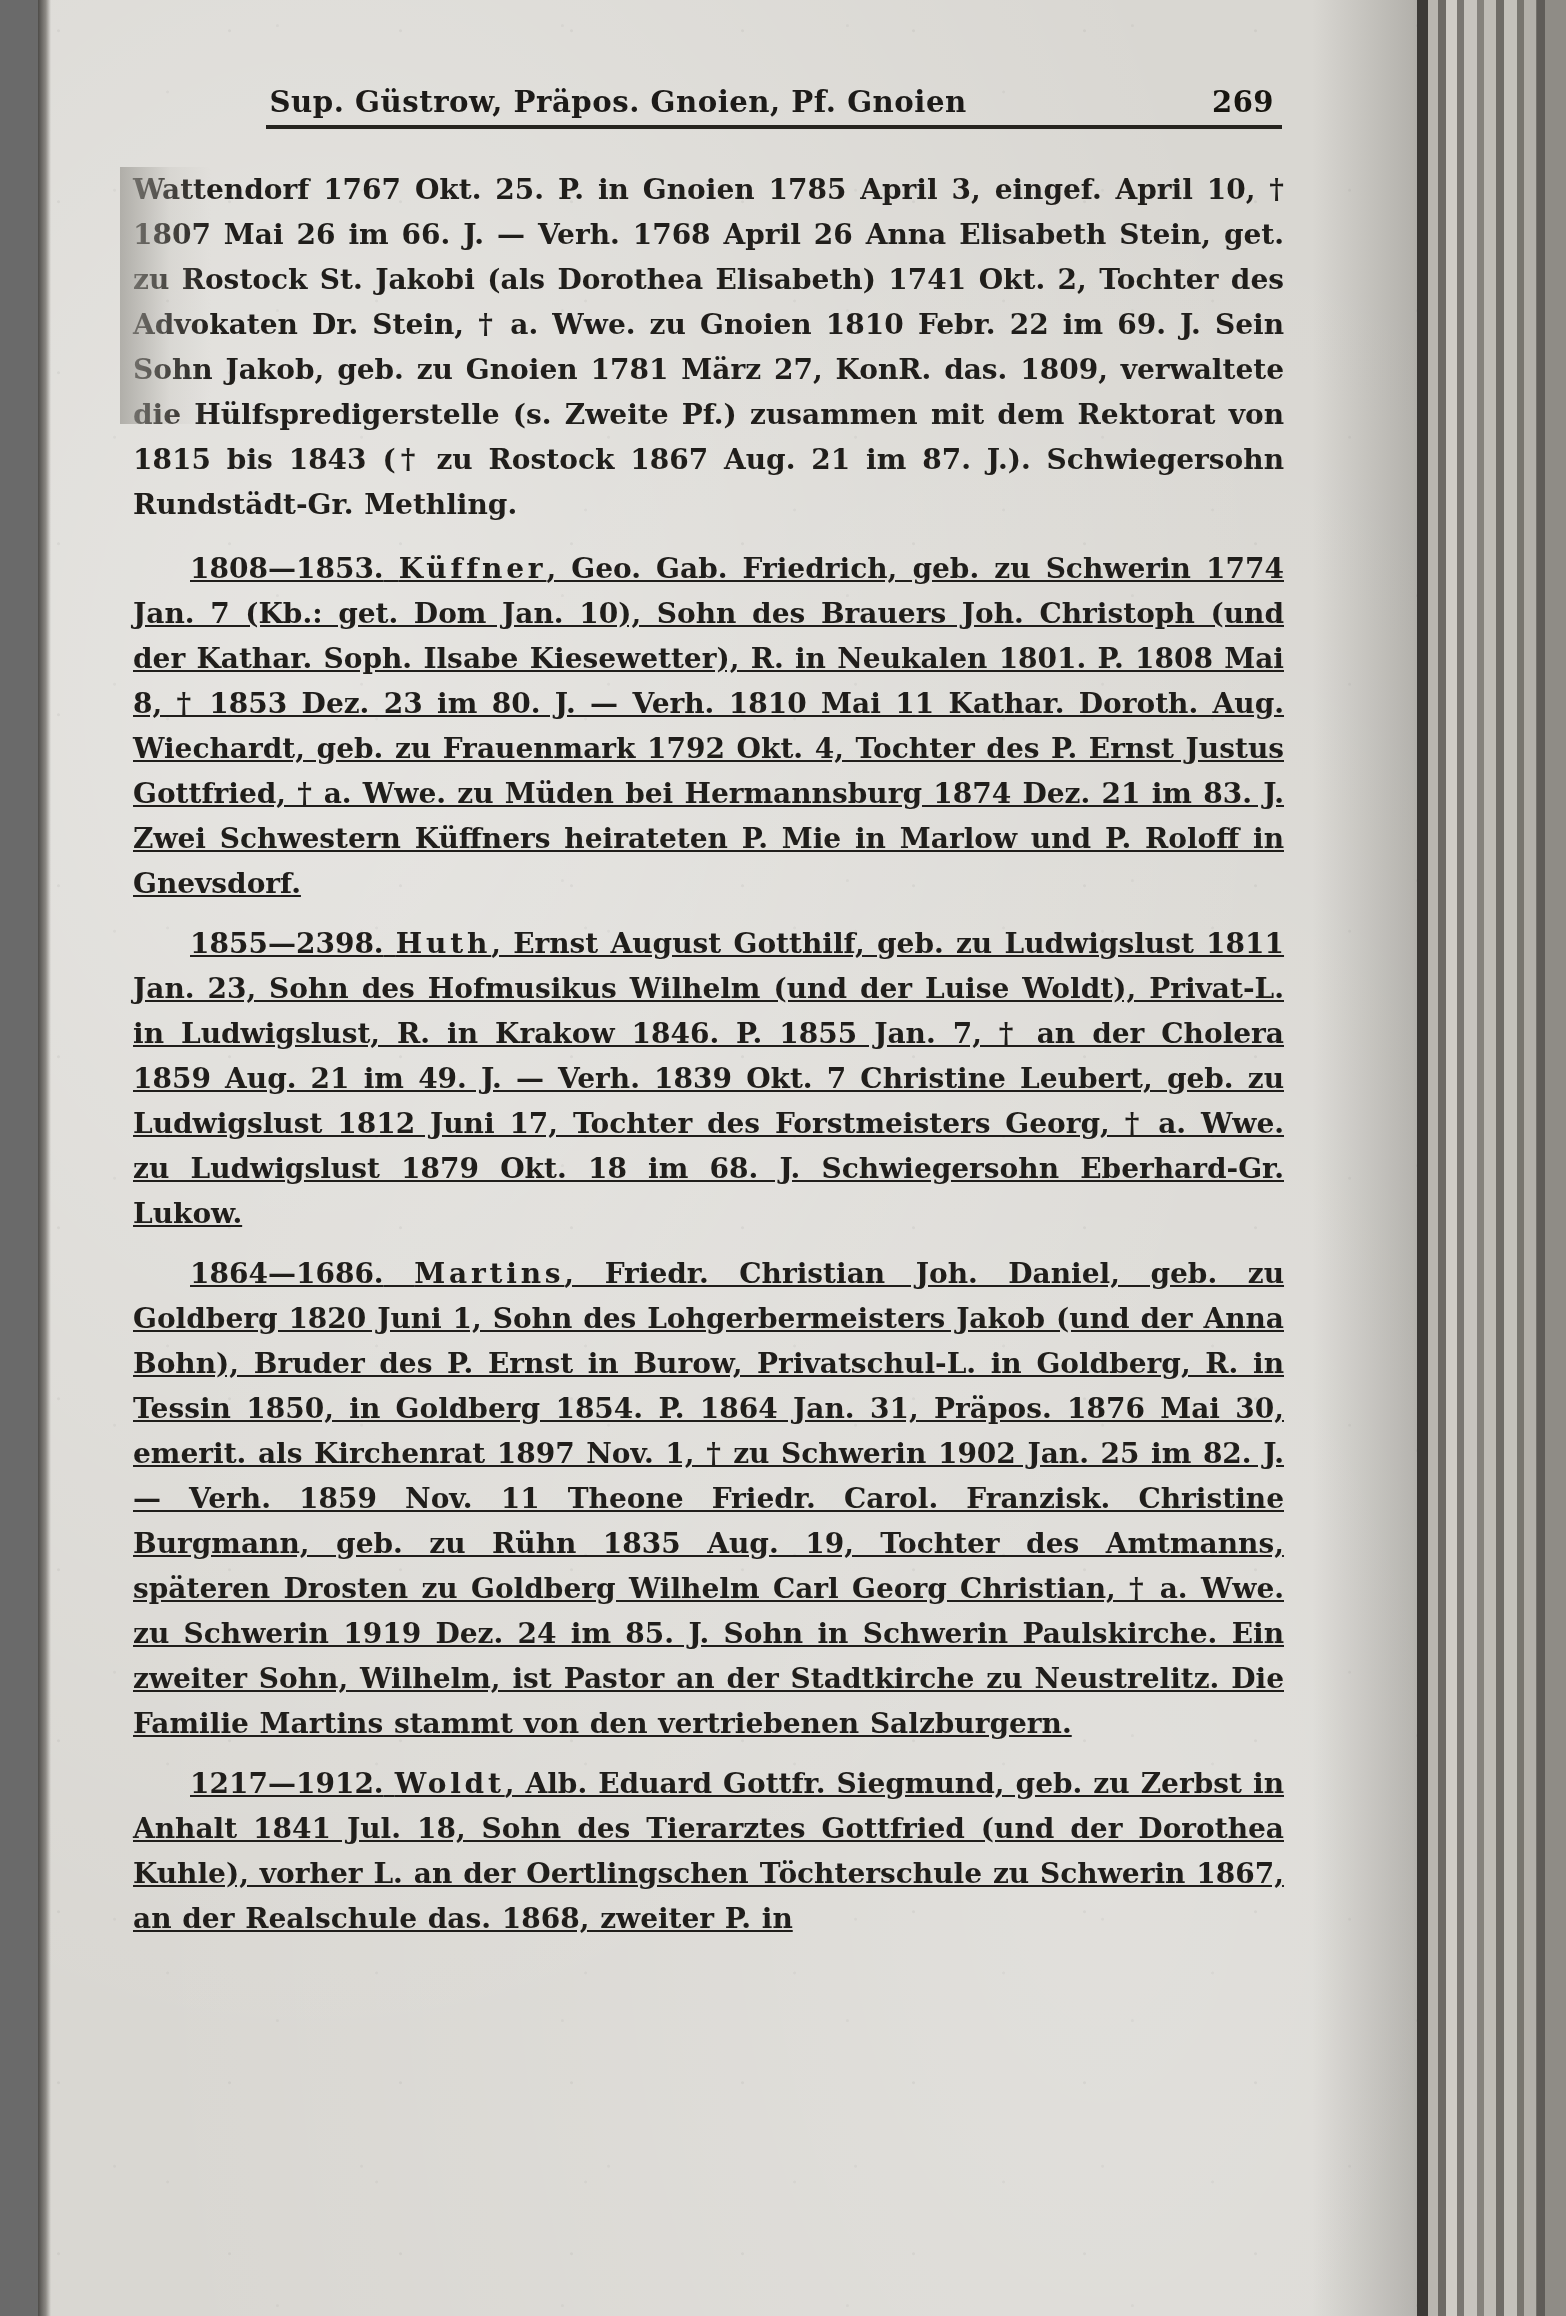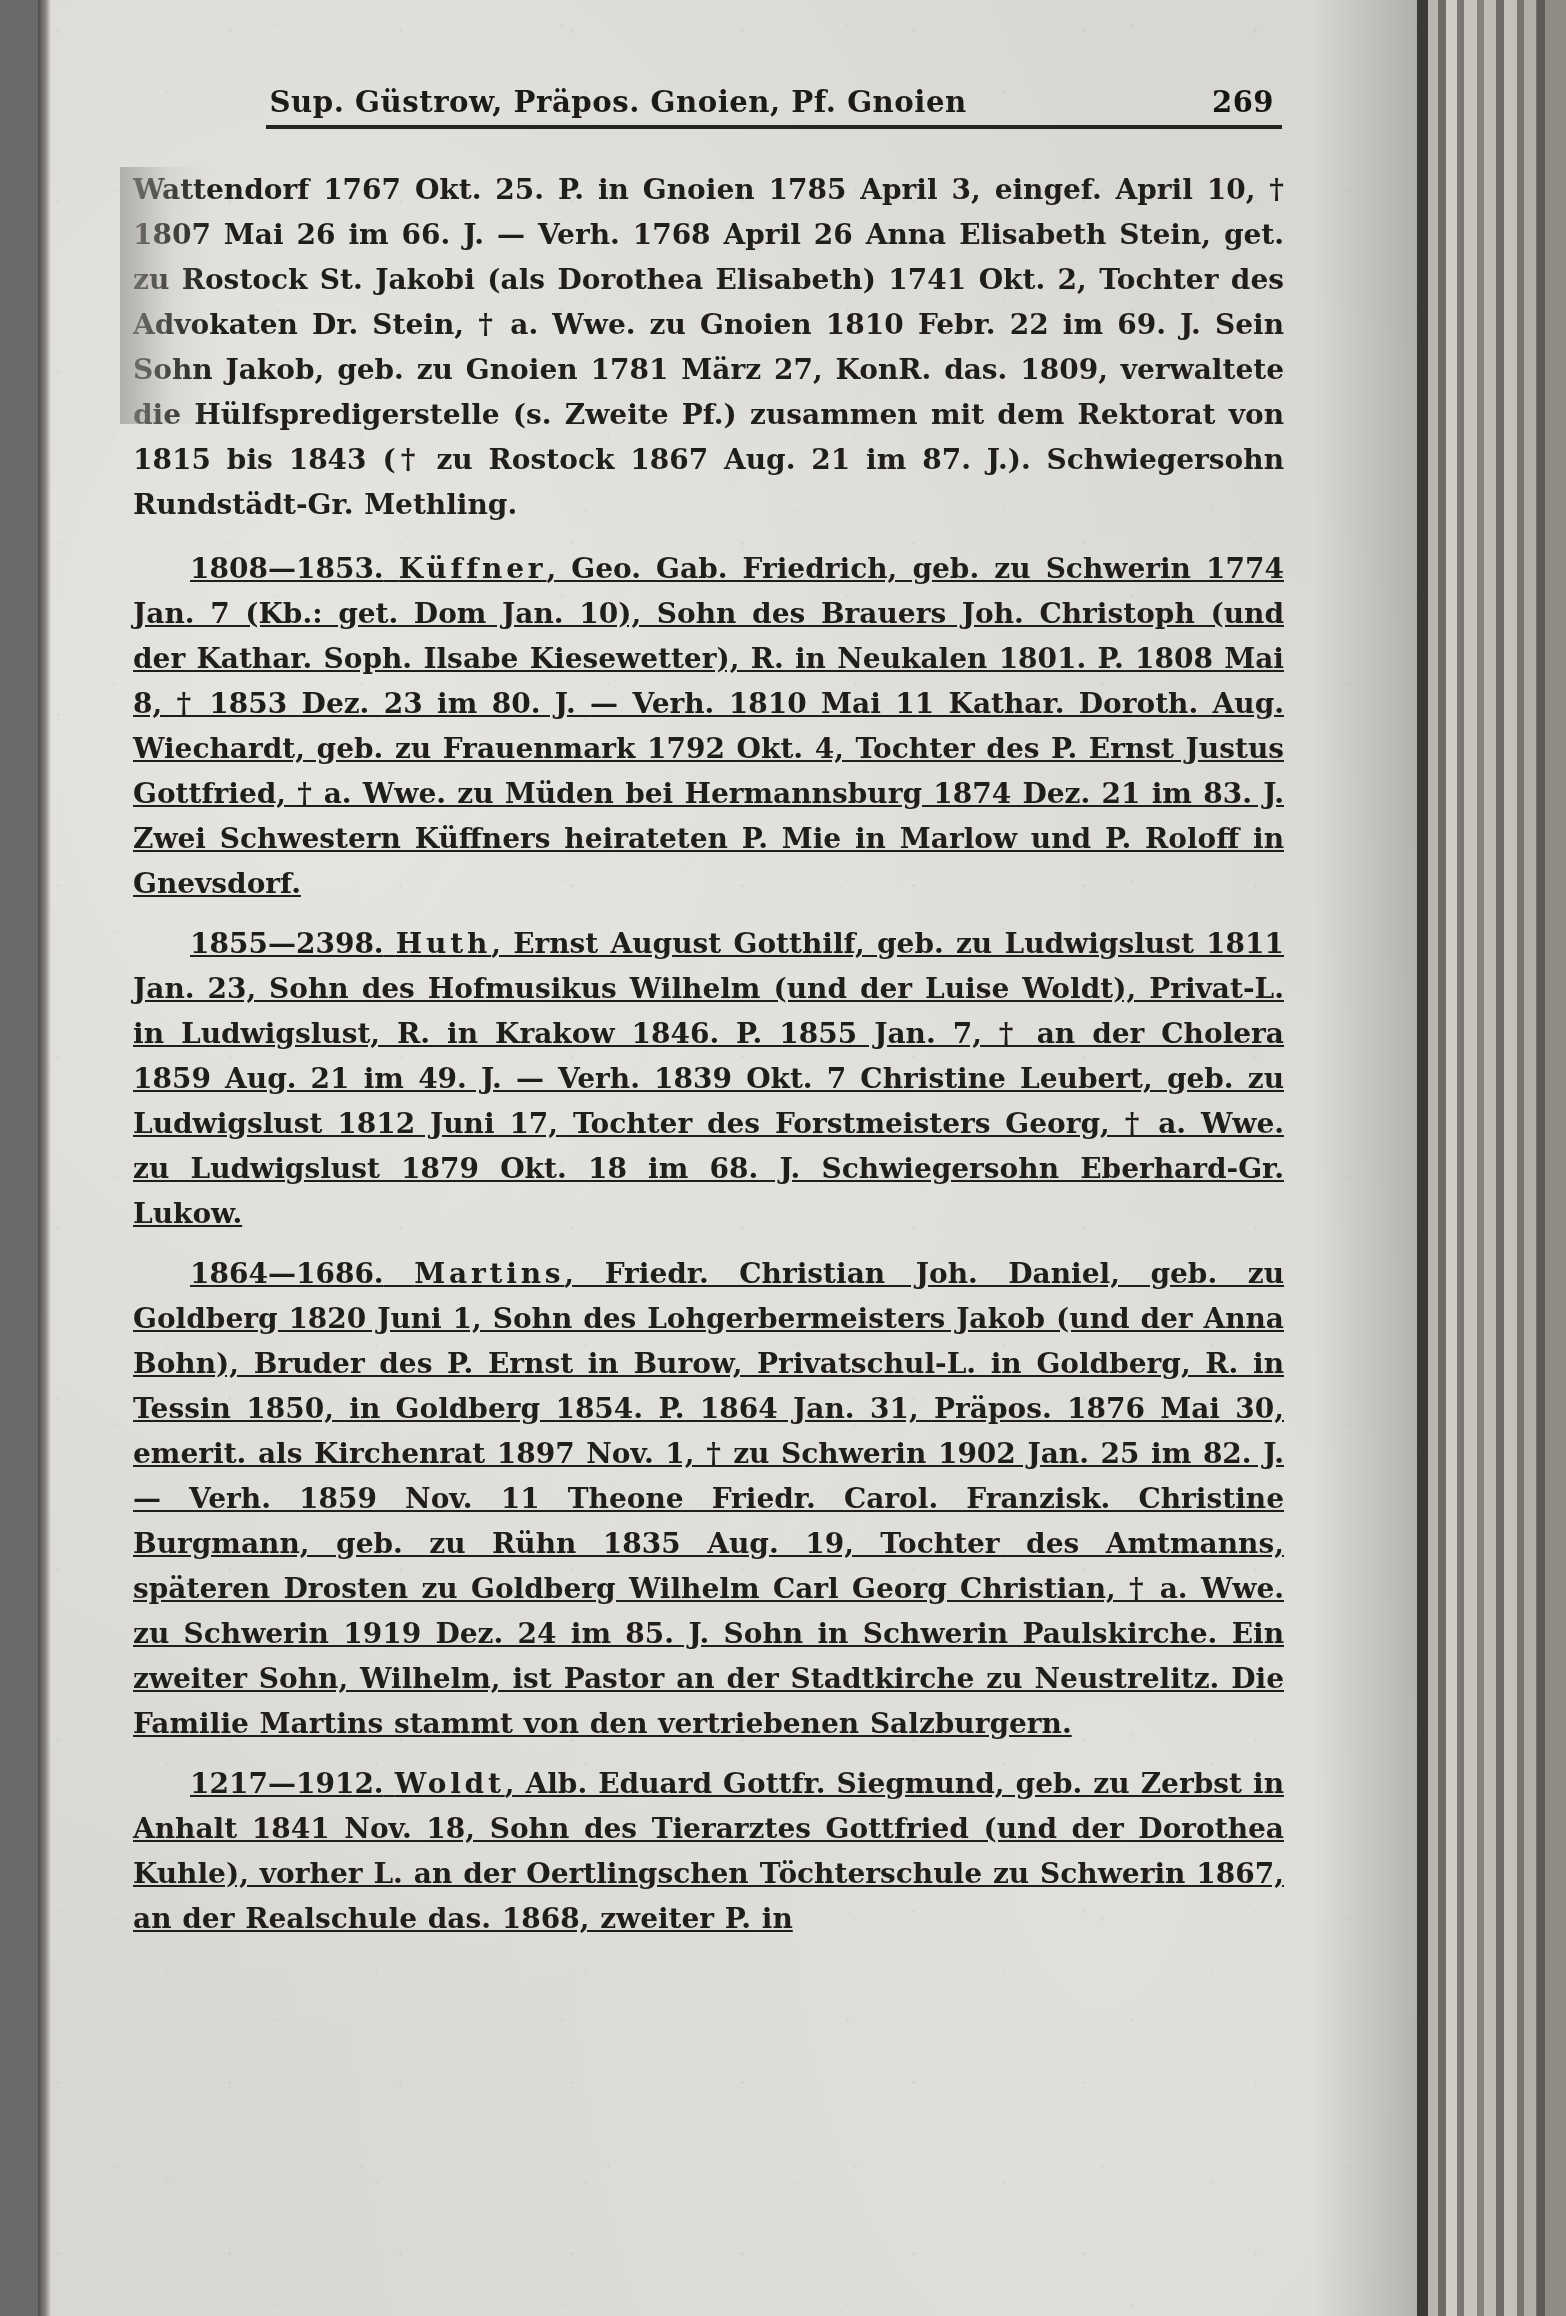--- a/index.html
+++ b/index.html
@@ -181,21 +181,21 @@
     </p>
 
 
     <p class="para indent">
       <span>1864—1686.</span>
       <span class="sp">Martins</span><span>, Friedr. Christian Joh. Daniel, geb. zu Goldberg 1820 Juni 1, Sohn des Lohgerbermeisters Jakob (und der Anna Bohn), Bruder des P. Ernst in Burow, Privatschul-L. in Goldberg, R. in Tessin 1850, in Goldberg 1854. P. 1864 Jan. 31, Präpos. 1876 Mai 30, emerit. als Kirchenrat 1897 Nov. 1, † zu Schwerin 1902 Jan. 25 im 82. J. — Verh. 1859 Nov. 11 Theone Friedr. Carol. Franzisk. Christine Burgmann, geb. zu Rühn 1835 Aug. 19, Tochter des Amtmanns, späteren Drosten zu Goldberg Wilhelm Carl Georg Christian, † a. Wwe. zu Schwerin 1919 Dez. 24 im 85. J. Sohn in Schwerin Paulskirche. Ein zweiter Sohn, Wilhelm, ist Pastor an der Stadtkirche zu Neustrelitz. Die Familie Martins stammt von den vertriebenen Salzburgern.</span>
     </p>
 
     <p class="para indent">
       <span>1217—1912.</span>
-      <span class="sp">Woldt</span><span>, Alb. Eduard Gottfr. Siegmund, geb. zu Zerbst in Anhalt 1841 Nov. 18, Sohn des Tierarztes Gottfried (und der Dorothea Kuhle), vorher L. an der Oertlingschen Töchterschule zu Schwerin 1867, an der Realschule das. 1868, zweiter P. in</span>
+      <span class="sp">Woldt</span><span>, Alb. Eduard Gottfr. Siegmund, geb. zu Zerbst in Anhalt 1841 Jul. 18, Sohn des Tierarztes Gottfried (und der Dorothea Kuhle), vorher L. an der Oertlingschen Töchterschule zu Schwerin 1867, an der Realschule das. 1868, zweiter P. in</span>
     </p>
 
   </div>
 
   <div class="fade-left"></div>
   <div id="gutter-shade"></div>
   <div id="grain"></div>
 </div>
 
 <div id="book-edge">

